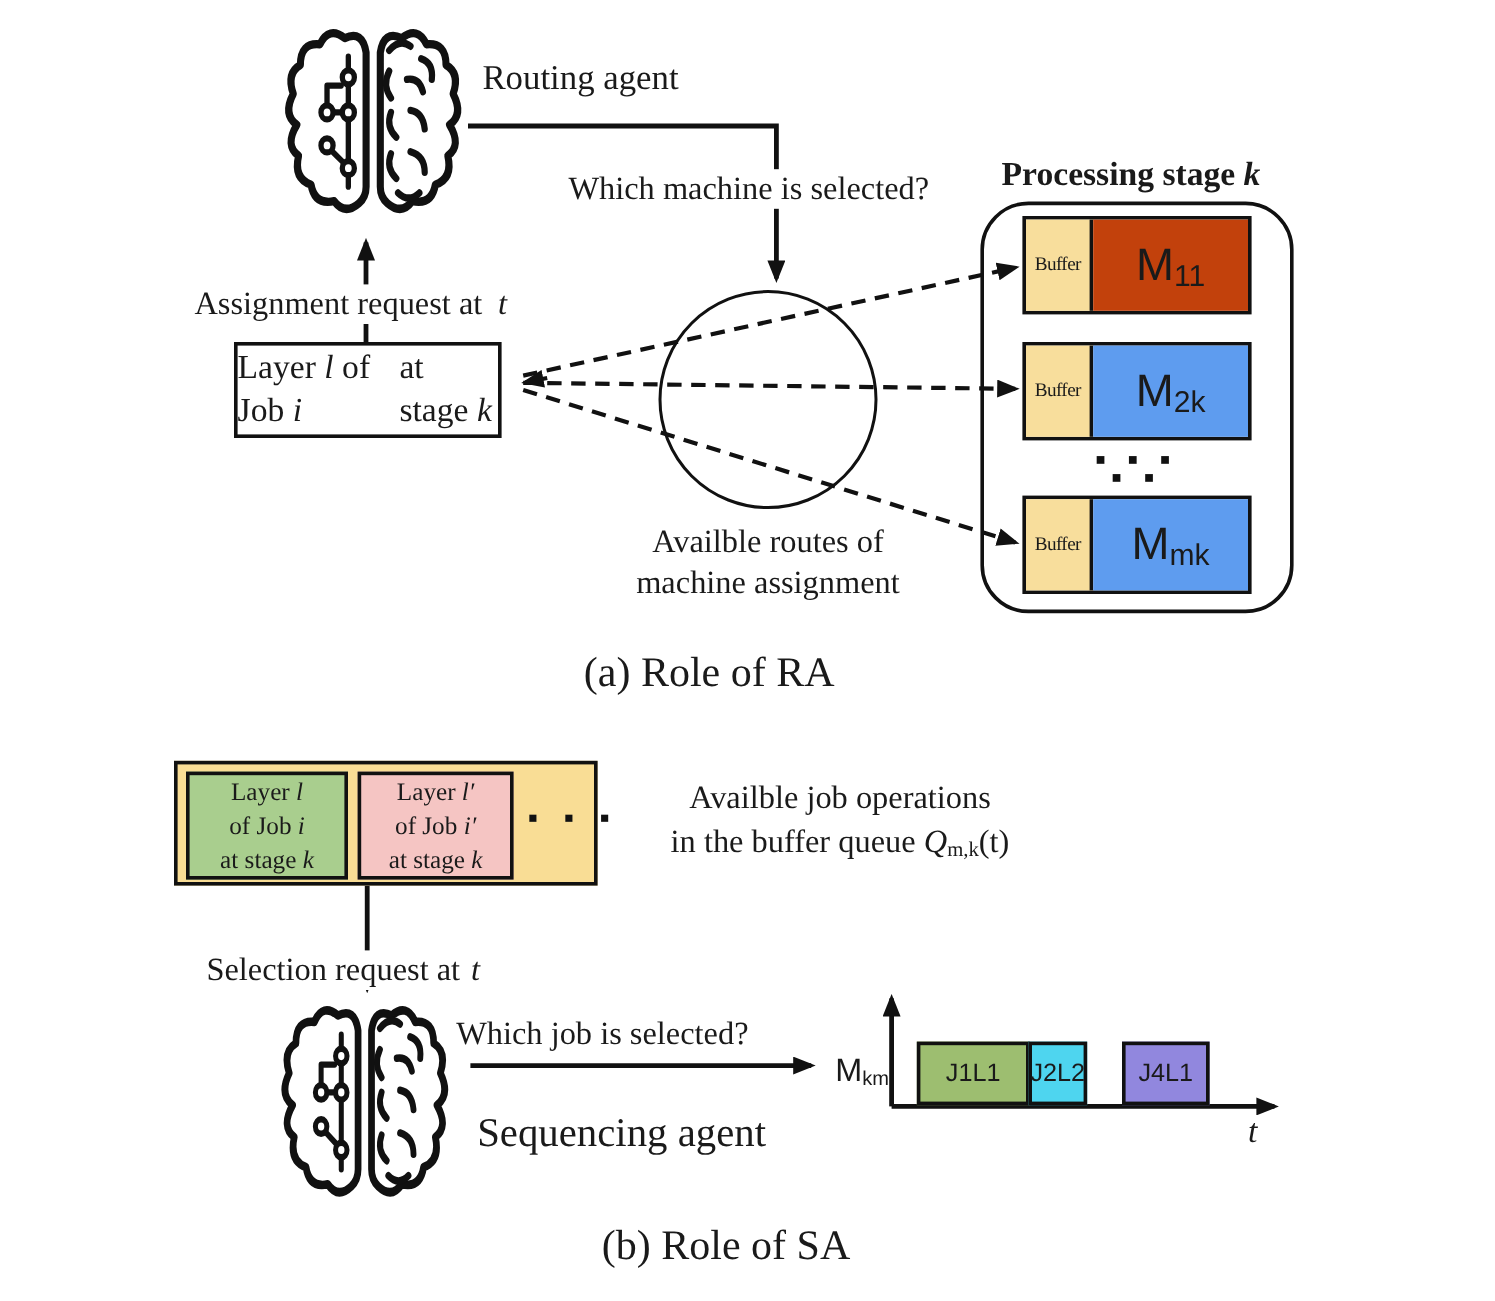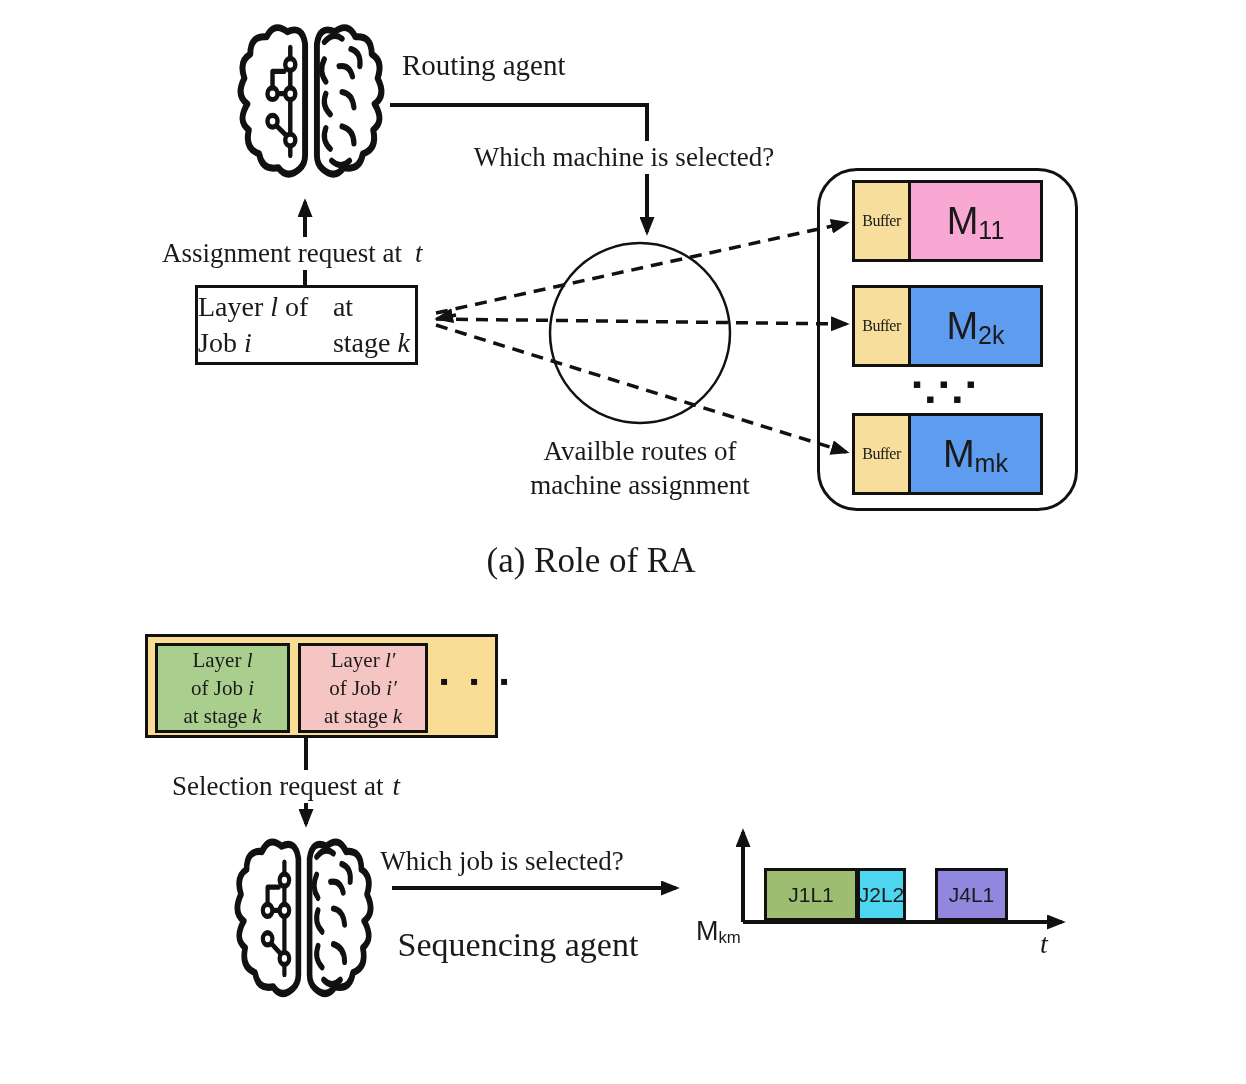--- a/index.html
+++ b/index.html
@@ -106,28 +106,31 @@
   </svg>
 
   <div class="abs lbl" style="left:402px;top:49px;width:206px;font-size:29px;">Routing agent</div>
 
   <div class="abs lbl whitebg" style="left:158px;top:237px;">
     <span>Assignment request at</span><i style="margin-left:13px;">t</i>
   </div>
 
   <div class="abs lbl whitebg center" style="left:436px;top:141px;width:368px;">Which machine is selected?</div>
 
+  <div class="abs lbl bold center" style="left:810px;top:129px;width:265px;font-size:28px;">
+    <span>Processing stage </span><i>k</i>
+  </div>
 
   <div class="abs stage-box"></div>
 
   <div class="abs mrow" style="left:852px;top:180px;width:191px;height:82px;">
     <div class="buf" style="background: rgb(248, 222, 156);">
       <span>Buffer</span>
     </div>
-    <div class="mach" style="background: #f9a8d4;">
+    <div class="mach" style="background: #c2410c;">
       <span><span>M</span><sub>11</sub></span>
     </div>
   </div>
 
   <div class="abs mrow" style="left:852px;top:285px;width:191px;height:82px;">
     <div class="buf" style="background: rgb(248, 222, 156);">
       <span>Buffer</span>
     </div>
     <div class="mach" style="background: rgb(94, 156, 239);">
       <span><span>M</span><sub>2k</sub></span>
@@ -163,39 +166,44 @@
     <div><span>of Job </span><i>i</i></div>
     <div><span>at stage </span><i>k</i></div>
   </div>
   <div class="qjob" style="left: 298px; top: 643px; width: 130px; background: rgb(245, 197, 195); text-align: center;">
     <div><span>Layer </span><i>l′</i></div>
     <div><span>of Job </span><i>i′</i></div>
     <div><span>at stage </span><i>k</i></div>
   </div>
   <div class="abs dots" style="left:440px;top:674px;font-size:12px;letter-spacing:9px;z-index:2;">▪ ▪ ▪</div>
 
-
-  <div class="abs lbl whitebg" style="left:168px;top:770px;">
+  <div class="abs lbl center" style="left:515px;top:646px;width:370px;line-height:37px;white-space:normal;">
+    <div>Availble job operations</div>
+    <div><span>in the buffer queue </span><i>Q</i><sub>m,k</sub><span>(t)</span></div>
+  </div>
+
+  <div class="abs lbl whitebg" style="left:168px;top:792px;">
     <span>Selection request at</span><i style="margin-left:9px;">t</i>
   </div>
 
   <div class="abs lbl center" style="left:362px;top:845px;width:280px;">Which job is selected?</div>
 
   <div class="abs lbl center" style="left:378px;top:928px;width:280px;font-size:34px;">Sequencing agent</div>
 
-  <div class="abs sans" style="left:696px;top:877px;font-size:27px;z-index:2;margin-top:39px;">
+  <div class="abs sans" style="left:696px;top:877px;font-size:27px;z-index:2;">
     <span>M</span><sub style="font-size:0.62em;">km</sub>
   </div>
 
   <div class="bar" style="left: 764px; top: 868px; width: 94px; height: 53px; background: rgb(157, 190, 112); justify-content: center;">
     <span>J1L1</span>
   </div>
   <div class="bar" style="left: 857px; top: 868px; width: 49px; height: 53px; background: rgb(78, 213, 239);">
     <span>J2L2</span>
   </div>
   <div class="bar" style="left: 935px; top: 868px; width: 73px; height: 53px; background: rgb(145, 135, 222);">
     <span>J4L1</span>
   </div>
 
   <div class="abs" style="left:1040px;top:928px;font-size:28px;font-style:italic;z-index:2;">t</div>
 
+  <div class="abs lbl big center" style="left:430px;top:1021px;width:350px;">(b) Role of SA</div>
 
 </div>
 
 </body></html>

